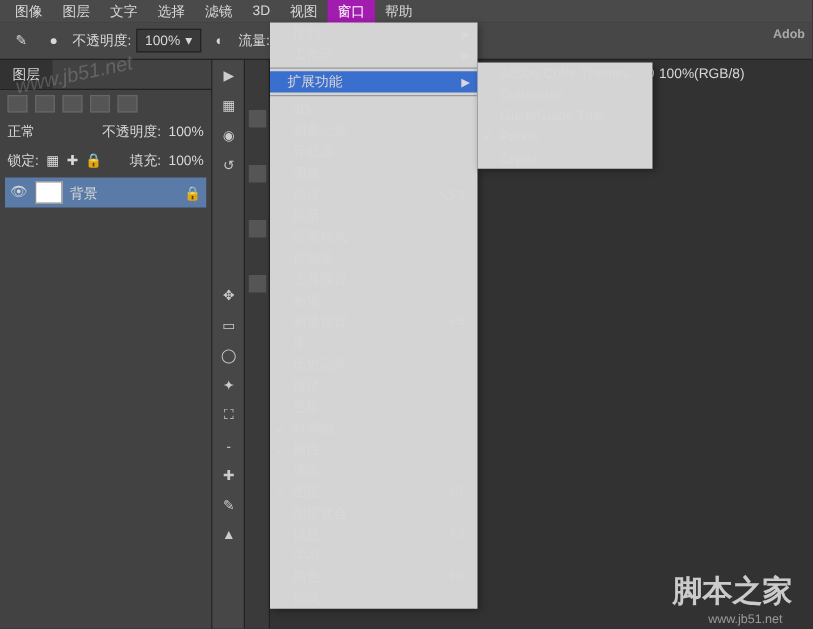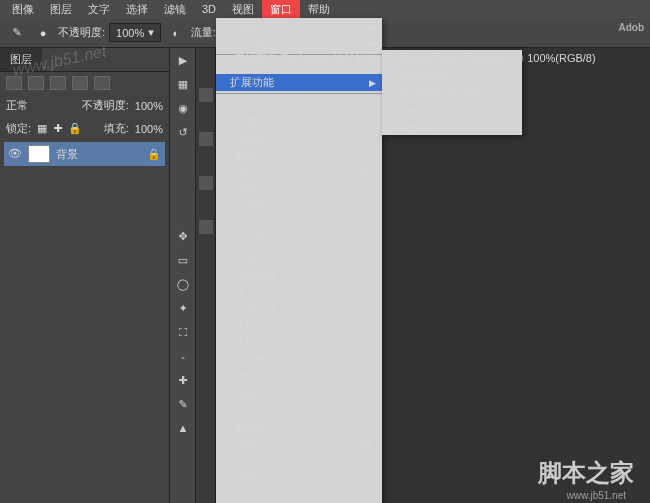--- a/index.html
+++ b/index.html
@@ -1,19 +1,19 @@
 <!DOCTYPE html>
 <html><head>
 <meta charset="utf-8">
 <style>
 *{margin:0;padding:0;box-sizing:border-box;font-family:"Microsoft YaHei",sans-serif;font-size:11px;color:#d8d8d8;}
 body{width:650px;height:503px;background:#323232;overflow:hidden;position:relative;}
 .menubar{height:18px;background:#4a4a4a;display:flex;align-items:center;padding-left:4px;}
 .menubar span{padding:2px 8px;cursor:default;}
-.menubar .active{background:#ef4444;color:#fff;}
+.menubar .active{background:#a21caf;color:#fff;}
 .optbar{height:30px;background:#474747;border-bottom:1px solid #222;display:flex;align-items:center;padding-left:6px;gap:4px;}
 .optbar .ic{width:22px;height:22px;display:flex;align-items:center;justify-content:center;}
 .sel{background:#3a3a3a;padding:2px 6px;border:1px solid #222;display:flex;align-items:center;gap:4px;}
 .left-panel{position:absolute;left:0;top:48px;width:170px;height:455px;background:#424242;border-right:1px solid #222;}
 .ptab{display:flex;border-bottom:1px solid #222;}
 .ptab span{padding:4px 10px;background:#323232;}
 .prow{display:flex;align-items:center;padding:4px 6px;gap:6px;font-size:10px;color:#aaa;}
 .prow .mini{width:16px;height:14px;background:#555;border:1px solid #666;}
 .layer{display:flex;align-items:center;background:#5a7ba8;padding:3px 4px;margin:2px 4px;gap:6px;}
 .eye{width:14px;height:14px;}
@@ -138,23 +138,20 @@
 <div class="menu" id="wmenu">
     <div class="mi">
       <span>排列</span>
       <span class="arr">▶</span>
     </div>
     <div class="mi">
       <span>工作区</span>
       <span class="arr">▶</span>
     </div>
     <div class="sep"></div>
-    <div class="mi">
-      <span>查找有关 Exchange 的扩展功能...</span>
-    </div>
     <div class="mi hl">
       <span>扩展功能</span>
       <span class="arr">▶</span>
     </div>
     <div class="sep"></div>
     <div class="mi">
       <span>3D</span>
     </div>
     <div class="mi">
       <span>测量记录</span>

